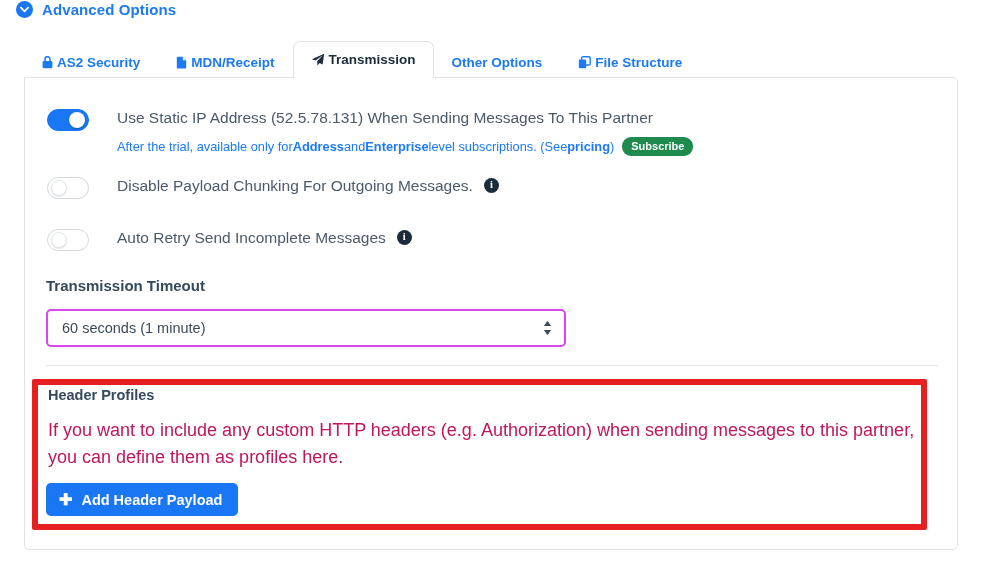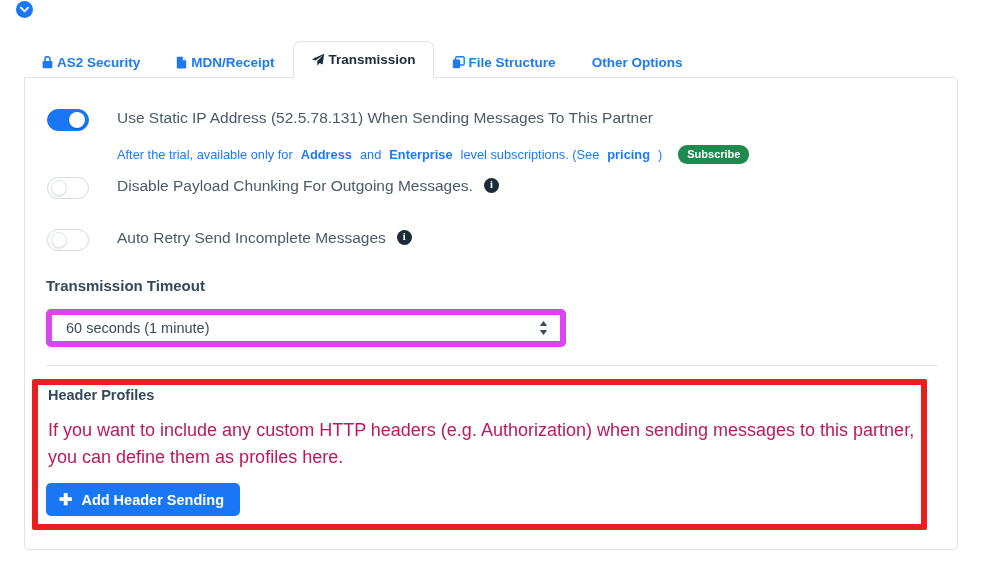--- a/index.html
+++ b/index.html
@@ -82,22 +82,22 @@
   }
   .toggle.on .knob { right: 3px; }
   .toggle.off .knob { left: 3px; background:#ffffff; border:1px solid #e2e6ea; box-shadow:0 1px 1px rgba(0,0,0,.10); }
 
   .trow-text { margin-left: 28px; }
   .trow-main {
     font-size: 15.5px; color: #4b5a6a; line-height: 1.25;
     display: flex; align-items: center; gap: 11px;
   }
   .trow-sub {
-    margin-top: 18px; font-size: 12.8px; color: #1d7af3; line-height: 1.3;
-    display: flex; align-items: center; gap: 8px;
+    margin-top: 10px; font-size: 12.8px; color: #1d7af3; line-height: 1.3;
+    display: flex; align-items: center; gap: 0;
   }
   .trow-sub b { font-weight: 700; }
   .trow-sub .plain { color:#1d7af3; }
   .badge-sub {
     display: inline-block; margin-left: 8px;
     background: #1e8a4e; color: #ffffff;
     font-size: 11px; font-weight: 700;
     padding: 3px 9px 4px; border-radius: 9px;
     cursor: pointer; line-height: 1.1;
     vertical-align: middle;
@@ -111,21 +111,21 @@
   }
 
   
   .tt-label {
     position: absolute; left: 46px; top: 277px;
     font-size: 15px; font-weight: 700; color: #34495e;
   }
   .tt-select {
     position: absolute; left: 46px; top: 309px;
     width: 520px; height: 38px;
-    border: 6px solid #d946ef; border-radius: 5px;
+    border: 2px solid #d946ef; border-radius: 5px;
     background: #ffffff; cursor: pointer;
     display: flex; align-items: center; padding: 0 12px 0 14px;
   }
   .tt-select .val { font-size: 14.5px; color: #3b4a5a; flex: 1; }
   .tt-select .spin { display: flex; flex-direction: column; gap: 2px; flex: none; }
 
   
   .divider {
     position: absolute; left: 46px; top: 365px;
     width: 892px; height: 1px; background: #e3e7eb;
@@ -167,20 +167,21 @@
 <body>
 
 <div class="page">
 
   <div class="adv-options">
     <span class="adv-caret">
       <svg width="9" height="9" viewBox="0 0 10 10">
           <path d="M1 3 L5 7 L9 3" fill="none" stroke="#ffffff" stroke-width="2" stroke-linecap="round" stroke-linejoin="round"></path>
         </svg>
     </span>
+    <span class="adv-label">Advanced Options</span>
   </div>
 
   <div class="tabs">
 
     <div class="tab">
       <span class="ticon">
         <svg width="11" height="13" viewBox="0 0 11 13">
           <path d="M3 5V3.2a2.5 2.5 0 0 1 5 0V5" fill="none" stroke="#1d7af3" stroke-width="1.5"></path>
           <rect x="0.6" y="5" width="9.8" height="7.2" rx="1.2" fill="#1d7af3"></rect>
         </svg>
@@ -201,31 +202,31 @@
     <div class="tab active">
       <span class="ticon">
         <svg width="14" height="14" viewBox="0 0 14 14">
           <path d="M13.2 0.7 0.9 6.2l3.6 1.3 7.3-5.3-5.6 6.1.3 4.4 2-2.6 3.1 1.4z" fill="#1c2b3a"></path>
         </svg>
       </span>
       <span>Transmission</span>
     </div>
 
     <div class="tab">
+      <span>Other Options</span>
+    </div>
+
+    <div class="tab">
       <span class="ticon">
         <svg width="13" height="13" viewBox="0 0 13 13">
           <rect x="3.6" y="0.8" width="8.6" height="8.2" rx="1.2" fill="none" stroke="#1d7af3" stroke-width="1.4"></rect>
           <rect x="0.8" y="3.6" width="7.4" height="8.6" rx="1.2" fill="#1d7af3"></rect>
         </svg>
       </span>
       <span>File Structure</span>
-    </div>
-
-    <div class="tab">
-      <span>Other Options</span>
     </div>
 
   </div>
 
   <div class="card">
 
     <div class="trow" style="left:22px; top:30px;">
       <div class="toggle on">
         <span class="knob"></span>
       </div>
@@ -282,18 +283,18 @@
         </svg>
     </span>
   </div>
 
   <div class="divider"></div>
 
   <div class="hp-title">Header Profiles</div>
   <div class="hp-desc">If you want to include any custom HTTP headers (e.g. Authorization) when sending messages to this partner, you can define them as profiles here.</div>
   <button class="hp-btn">
     <span class="plus">✚</span>
-    <span>Add Header Sending</span>
+    <span>Add Header Payload</span>
   </button>
 
   <div class="annot-box"></div>
 
 </div>
 
 </body></html>

